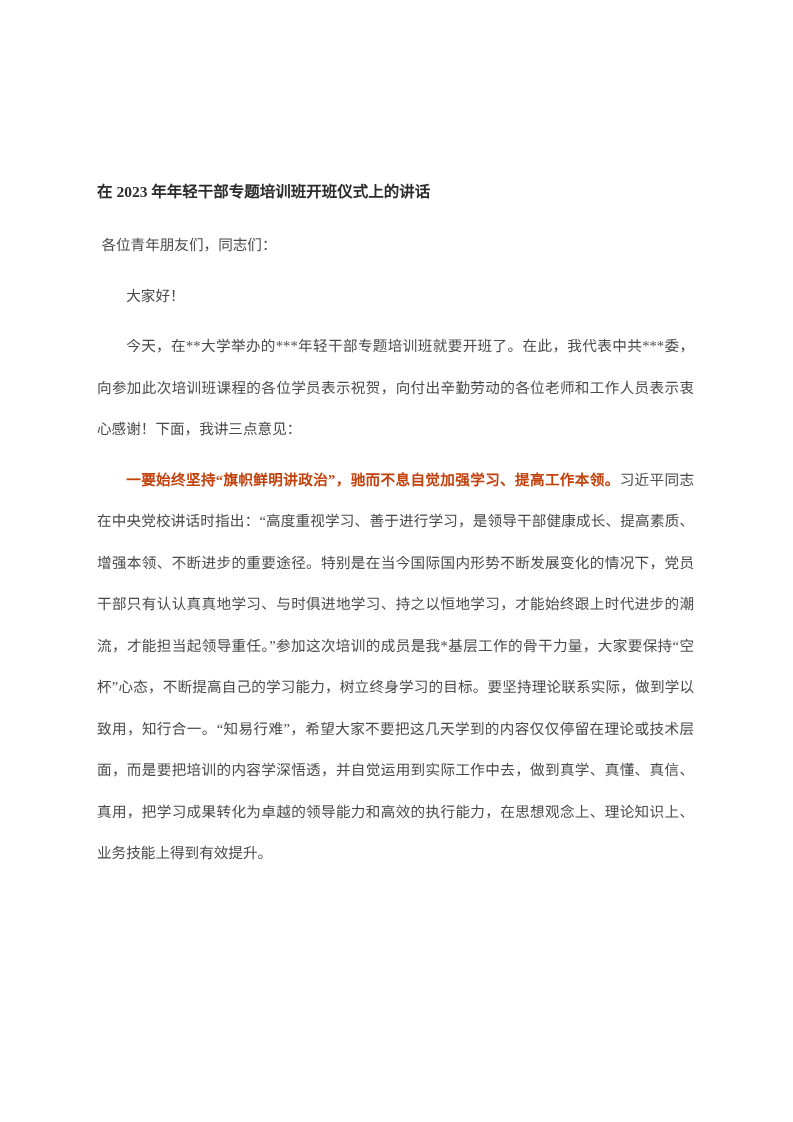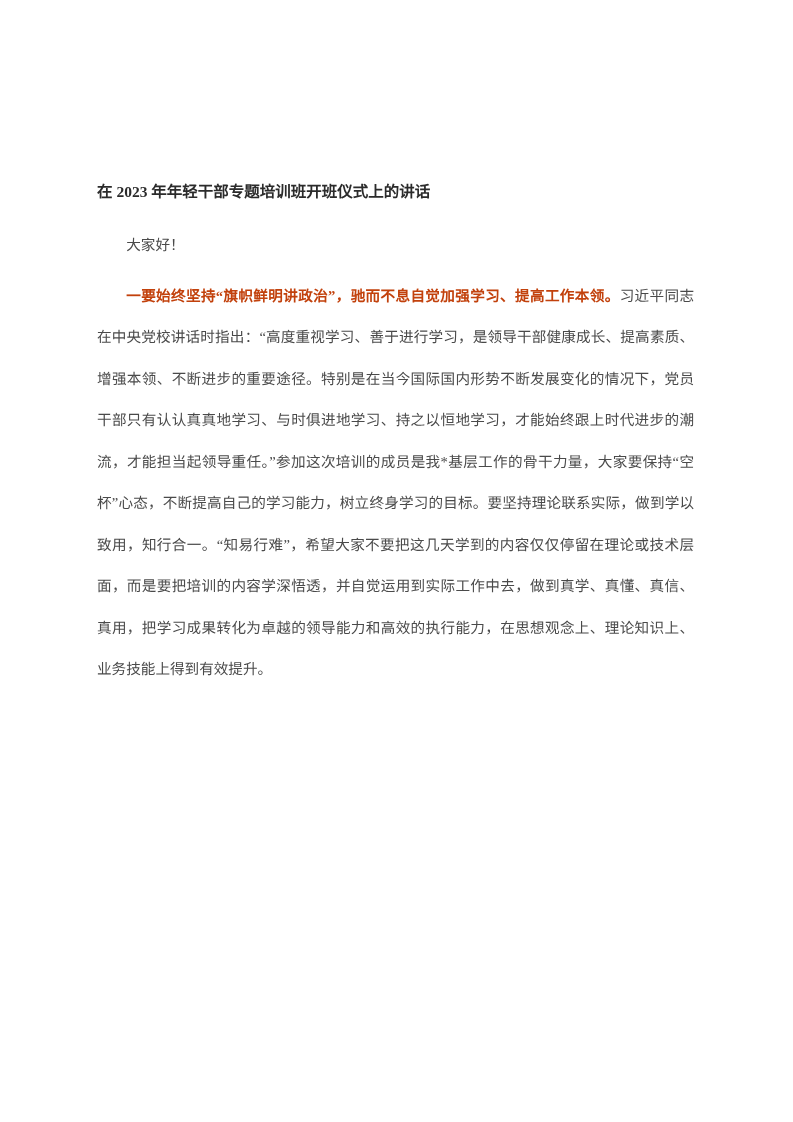--- a/index.html
+++ b/index.html
@@ -48,16 +48,18 @@
     font-weight: 700;
     color: #c2410c;
   }
 </style>
 </head>
 <body>
 
 <div class="page">
   <h1 class="doc-title">在 2023 年年轻干部专题培训班开班仪式上的讲话</h1>
   <div>
+      <p class="para salutation"><span class="run">各位青年朋友们，同志们：</span></p>
       <p class="para indent"><span class="run">大家好！</span></p>
+      <p class="para indent"><span class="run">今天，在**大学举办的***年轻干部专题培训班就要开班了。在此，我代表中共***委，向参加此次培训班课程的各位学员表示祝贺，向付出辛勤劳动的各位老师和工作人员表示衷心感谢！下面，我讲三点意见：</span></p>
       <p class="para indent"><span class="run bold">一要始终坚持“旗帜鲜明讲政治”，驰而不息自觉加强学习、提高工作本领。</span><span class="run">习近平同志在中央党校讲话时指出：“高度重视学习、善于进行学习，是领导干部健康成长、提高素质、增强本领、不断进步的重要途径。特别是在当今国际国内形势不断发展变化的情况下，党员干部只有认认真真地学习、与时俱进地学习、持之以恒地学习，才能始终跟上时代进步的潮流，才能担当起领导重任。”参加这次培训的成员是我*基层工作的骨干力量，大家要保持“空杯”心态，不断提高自己的学习能力，树立终身学习的目标。要坚持理论联系实际，做到学以致用，知行合一。“知易行难”，希望大家不要把这几天学到的内容仅仅停留在理论或技术层面，而是要把培训的内容学深悟透，并自觉运用到实际工作中去，做到真学、真懂、真信、真用，把学习成果转化为卓越的领导能力和高效的执行能力，在思想观念上、理论知识上、业务技能上得到有效提升。</span></p>
     </div>
 </div>
 
 </body></html>

